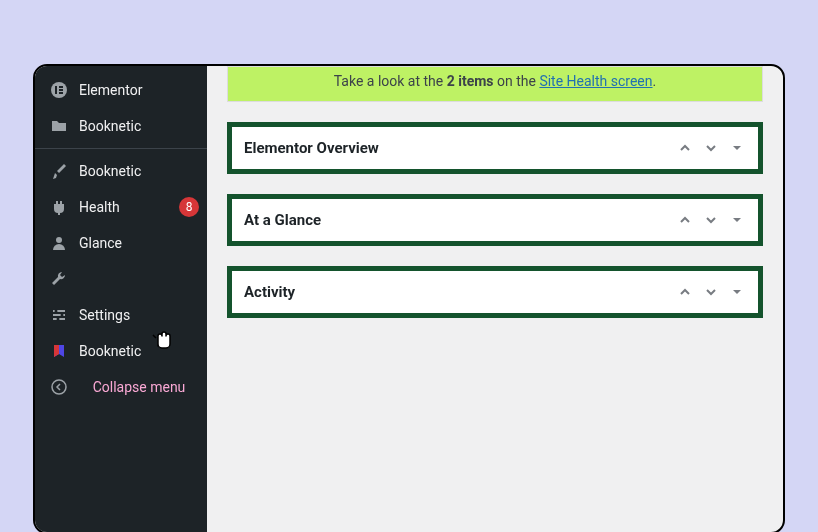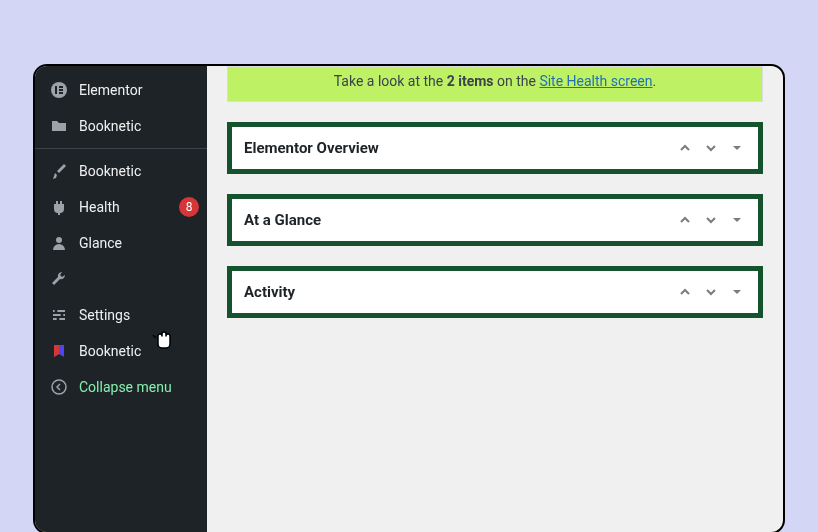--- a/index.html
+++ b/index.html
@@ -37,21 +37,21 @@
   margin: 4px 0;
 }
 .sidebar-item {
   display: flex;
   align-items: center;
   padding: 8px 8px 8px 14px;
   cursor: pointer;
   color: #f0f0f1;
   position: relative;
 }
-.sidebar-item.muted { color: #86efac; }
+.sidebar-item.muted { color: #f9a8d4; text-align: center; }
 .sidebar-item .icon {
   width: 20px;
   height: 20px;
   display: inline-flex;
   align-items: center;
   justify-content: center;
   margin-right: 10px;
   color: #9ca2a7;
 }
 .sidebar-item .label { flex: 1; }

